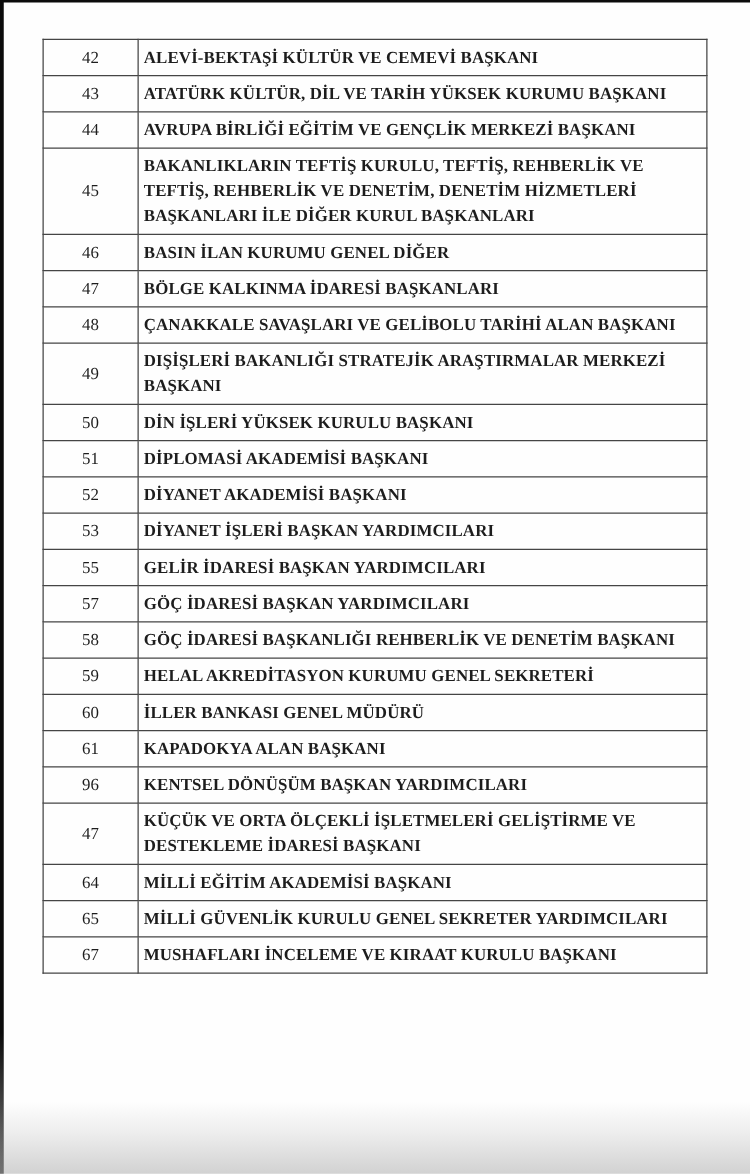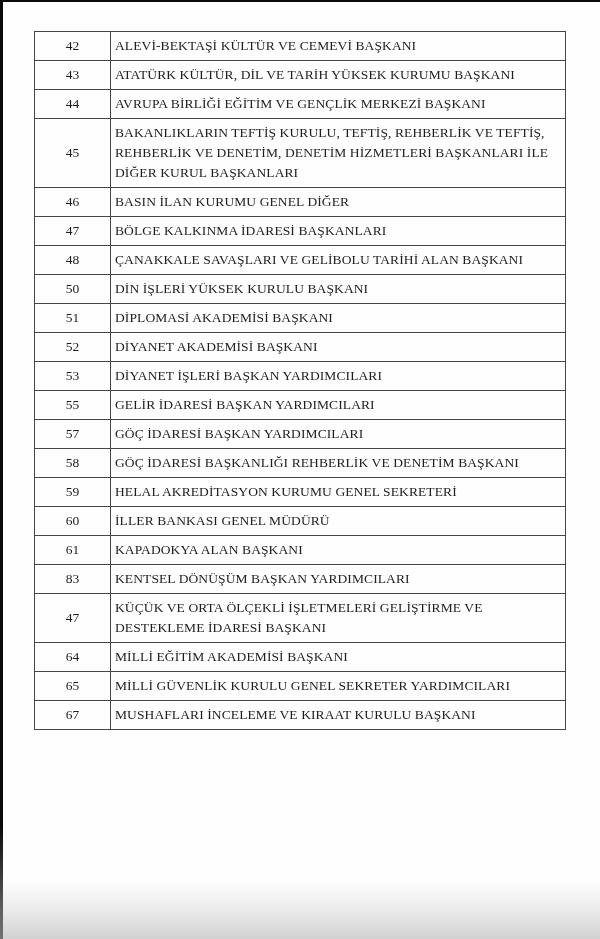--- a/index.html
+++ b/index.html
@@ -49,20 +49,21 @@
     letter-spacing:0.1px;
   }
   td.no{
     width:76px;
     text-align:center;
     font-size:14px;
   }
   td.title{
     padding-left:8px;
     padding-right:5px;
+    font-weight:bold;
   }
 </style>
 </head>
 <body>
 
 <div class="edge-top"></div>
 <div class="edge-left"></div>
 
 <table class="positions">
   <tbody>
@@ -94,20 +95,24 @@
   <tr>
     <td class="no">47</td>
     <td class="title">BÖLGE KALKINMA İDARESİ BAŞKANLARI</td>
   </tr>
 
   <tr>
     <td class="no">48</td>
     <td class="title">ÇANAKKALE SAVAŞLARI VE GELİBOLU TARİHİ ALAN BAŞKANI</td>
   </tr>
 
+  <tr>
+    <td class="no">49</td>
+    <td class="title">DIŞİŞLERİ BAKANLIĞI STRATEJİK ARAŞTIRMALAR MERKEZİ BAŞKANI</td>
+  </tr>
 
   <tr>
     <td class="no">50</td>
     <td class="title">DİN İŞLERİ YÜKSEK KURULU BAŞKANI</td>
   </tr>
 
   <tr>
     <td class="no">51</td>
     <td class="title">DİPLOMASİ AKADEMİSİ BAŞKANI</td>
   </tr>
@@ -148,21 +153,21 @@
     <td class="no">60</td>
     <td class="title">İLLER BANKASI GENEL MÜDÜRÜ</td>
   </tr>
 
   <tr>
     <td class="no">61</td>
     <td class="title">KAPADOKYA ALAN BAŞKANI</td>
   </tr>
 
   <tr>
-    <td class="no">83</td>
+    <td class="no">96</td>
     <td class="title">KENTSEL DÖNÜŞÜM BAŞKAN YARDIMCILARI</td>
   </tr>
 
   <tr>
     <td class="no">47</td>
     <td class="title">KÜÇÜK VE ORTA ÖLÇEKLİ İŞLETMELERİ GELİŞTİRME VE DESTEKLEME İDARESİ BAŞKANI</td>
   </tr>
 
   <tr>
     <td class="no">64</td>

